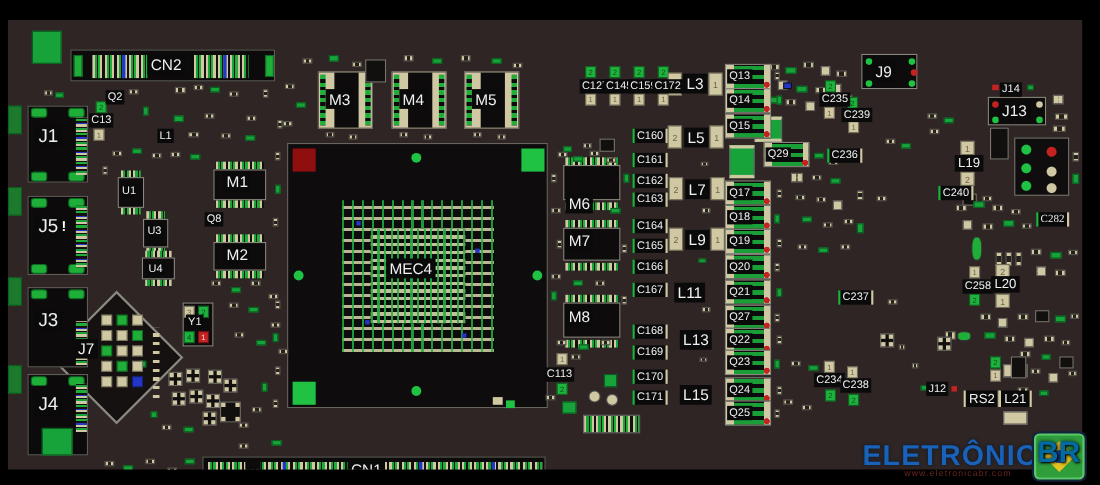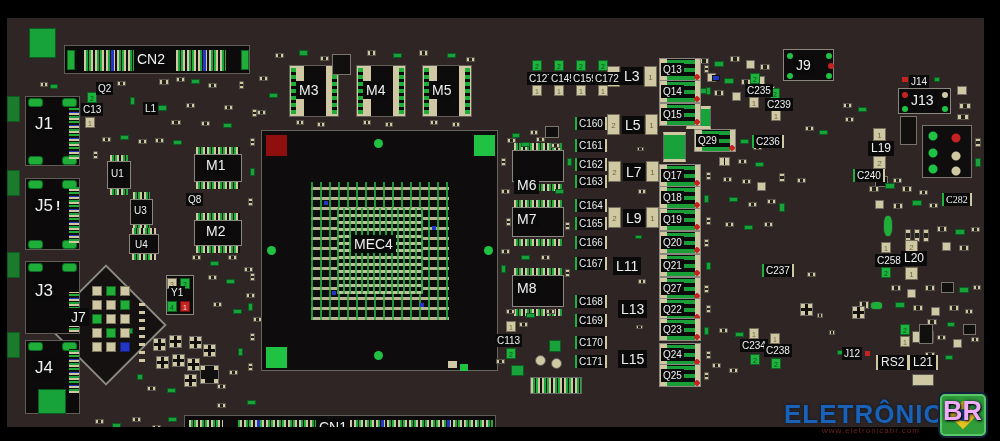--- a/index.html
+++ b/index.html
@@ -75,21 +75,21 @@
     radial-gradient(circle at 37px 18px,#c52222 0 2.5px,transparent 3px),
     linear-gradient(90deg,#cfc8a2 0 7px,transparent 7px 35px,#cfc8a2 35px),
     repeating-linear-gradient(0deg,#1a9e38 0 4px,#0d0b0b 4px 8px)}
   
   #wm{position:absolute;left:778px;top:392px;width:222px;height:49px;z-index:60}
   #wm-brand{position:absolute;left:6px;top:7px;font-size:26px;font-weight:bold;letter-spacing:1px;color:#1a61b8;text-shadow:0 0 3px #04182e}
   #wm-url{position:absolute;left:44px;top:34px;font-size:8px;color:#6b241f;letter-spacing:1px}
   #wm-chip{position:absolute;left:162px;top:2px;width:46px;height:42px;background:#2f9e3a;border:2px solid #5bc76a;border-radius:5px;box-shadow:0 0 0 2px #13233a}
   .chip-diamond{position:absolute;left:11px;top:9px;width:20px;height:20px;background:#e8c21f;transform:rotate(45deg)}
   .chip-circle{position:absolute;left:15px;top:13px;width:12px;height:12px;border-radius:50%;background:#1a3f8f}
-  #wm-br{position:absolute;left:165px;top:4px;font-size:27px;font-weight:bold;color:#f0abfc;text-shadow:1px 1px 2px #000,0 0 4px #123}
+  #wm-br{position:absolute;left:165px;top:4px;font-size:27px;font-weight:bold;color:#0369a1;text-shadow:1px 1px 2px #000,0 0 4px #123}
 </style>
 </head>
 <body>
 
 <div id="board">
 
   <div class="conn" style="left:57px;top:27px;width:186px;height:29px">
     <div class="endcap" style="left:2px;top:4px"></div>
     <div class="pinsv" style="left:19px;top:4px;width:50px;height:21px"></div>
     <div class="bluepin" style="left:46px;top:4px"></div>
@@ -232,21 +232,21 @@
     <div class="bluepin" style="left:72px;top:4px"></div>
     <div class="bluepin" style="left:133px;top:4px"></div>
     <div class="bluepin" style="left:196px;top:4px"></div>
     <div class="bluepin" style="left:262px;top:4px"></div>
   </div>
 
 <div class="lbl lg" style="left: 127px; top: 32px;">CN2</div>
     <div class="lbl xl" style="left: 25px; top: 96px;">J1</div>
     <div class="lbl sm" style="left: 89px; top: 64px;">Q2</div>
     <div class="lbl sm" style="left: 74px; top: 85px;">C13</div>
-    <div class="lbl sm" style="left: 136px; top: 84px;">L1</div>
+    <div class="lbl sm" style="left: 136px; top: 99px;">L1</div>
     <div class="lbl sm" style="left: 102px; top: 149px;">U1</div>
     <div class="lbl sm" style="left: 125px; top: 186px;">U3</div>
     <div class="lbl sm" style="left: 126px; top: 220px;">U4</div>
     <div class="lbl sm" style="left: 179px; top: 175px;">Q8</div>
     <div class="lbl xl" style="left: 25px; top: 178px;">J5</div>
     <div class="mark" style="left: 49px; top: 180px;">!</div>
     <div class="lbl lg" style="left: 196px; top: 138px;">M1</div>
     <div class="lbl lg" style="left: 196px; top: 204px;">M2</div>
     <div class="lbl xl" style="left: 25px; top: 263px;">J3</div>
     <div class="lbl lg" style="left: 61px; top: 290px;">J7</div>

